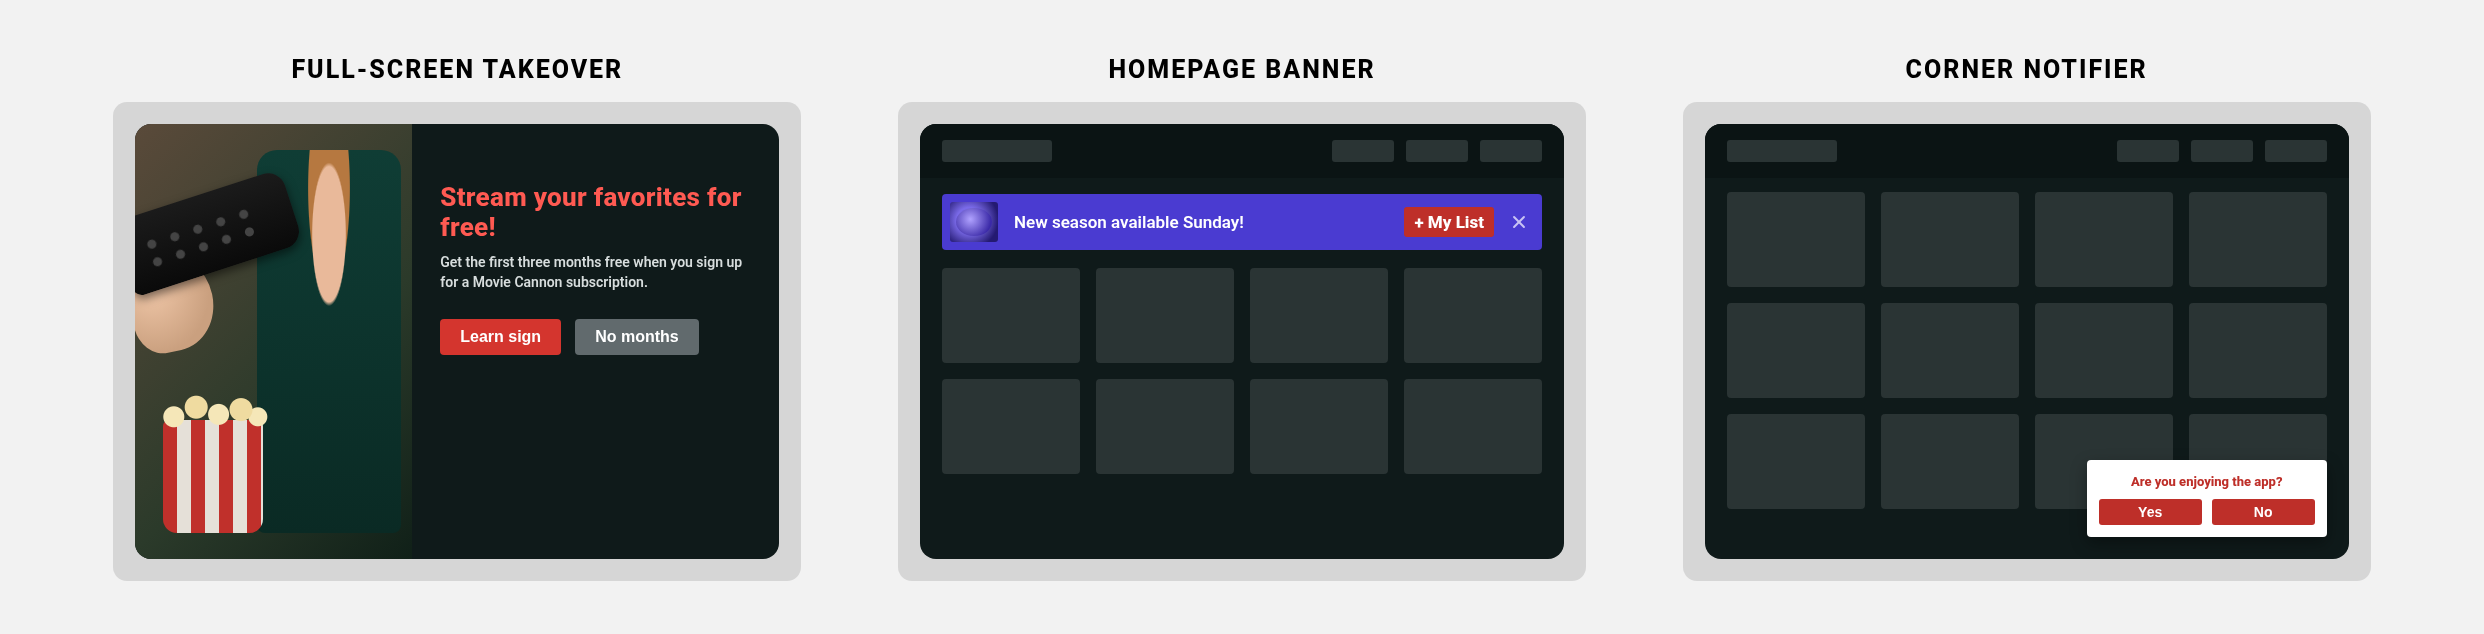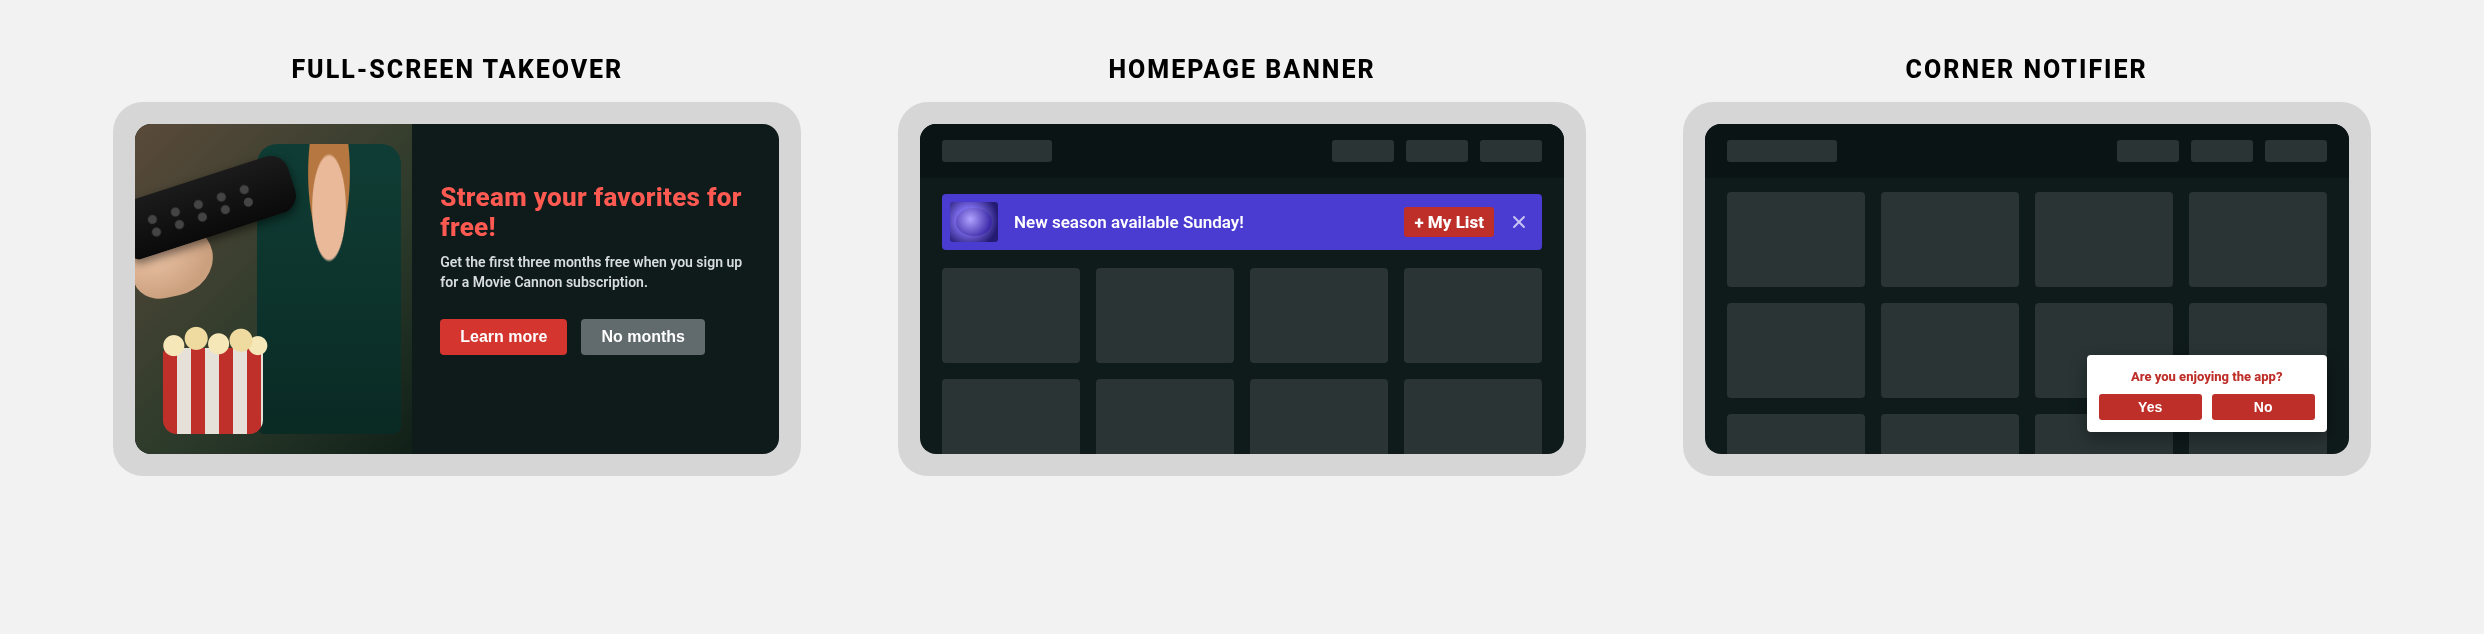--- a/index.html
+++ b/index.html
@@ -40,24 +40,24 @@
   .panel-title{
     font-size:25px;
     font-weight:800;
     letter-spacing:2px;
     color:var(--title-color);
     margin:0 0 18px 0;
     text-align:center;
   }
   .frame{
     background:var(--frame-bg);
-    border-radius:30px;
+    border-radius:14px;
     padding:22px;
     width:688px;
-    height:374px;
+    height:479px;
     position:relative;
   }
   .screen{
     background:var(--tv-bg);
     border-radius:16px;
     width:100%;
     height:100%;
     position:relative;
     overflow:hidden;
   }
@@ -213,21 +213,21 @@
           <div class="takeover-img">
             <div class="person"></div>
             <div class="popcorn"></div>
             <div class="hand"></div>
             <div class="remote"></div>
           </div>
           <div class="takeover-copy">
             <p class="headline">Stream your favorites for free!</p>
             <p class="subcopy">Get the first three months free when you sign up for a Movie Cannon subscription.</p>
             <div class="btn-row">
-              <button class="btn btn-primary">Learn more</button>
+              <button class="btn btn-primary">Learn sign</button>
               <button class="btn btn-secondary">No months</button>
             </div>
           </div>
         </div>
       </div>
     </div>
   </div>
 
   <div class="panel">
     <h2 class="panel-title">HOMEPAGE BANNER</h2>

